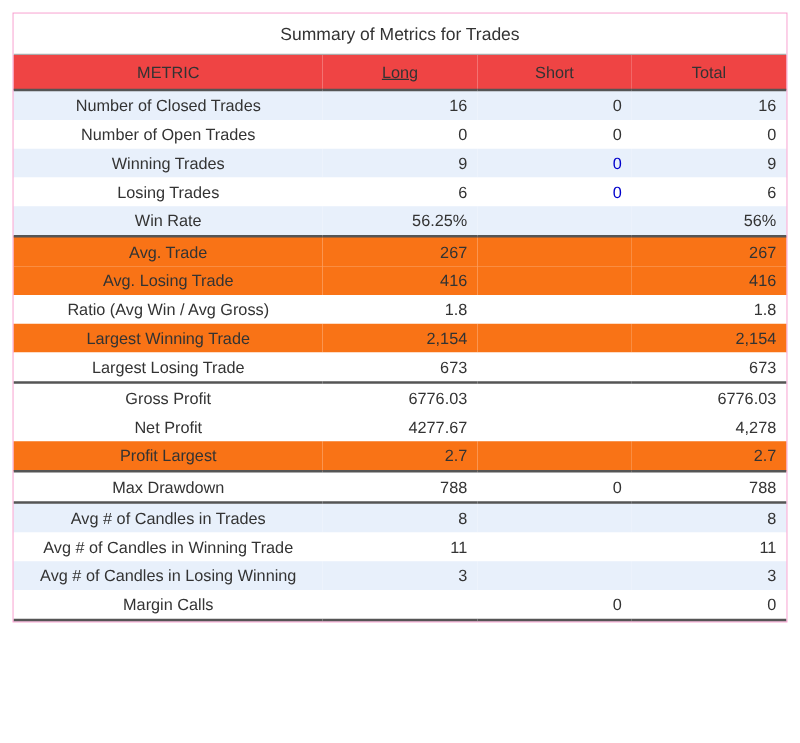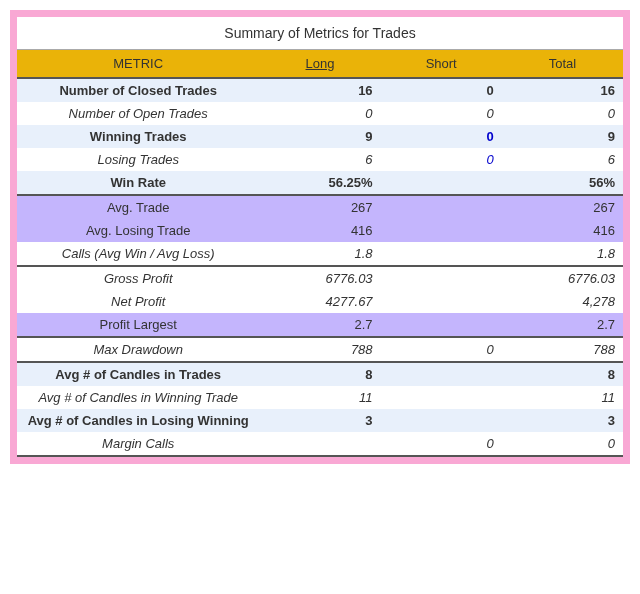--- a/index.html
+++ b/index.html
@@ -9,36 +9,36 @@
       font-size: 13px;
       display: flex;
       justify-content: center;
       align-items: flex-start;
       padding: 10px;
       width: 640px;
       min-height: 594px;
     }
     .container {
       width: 620px;
-      border: 7px solid #f9a8d4;
+      border: 1px solid #f9a8d4;
     }
     .title-row {
       text-align: center;
       padding: 8px 4px;
       font-size: 14px;
       color: #333;
       background: #fff;
       border-bottom: 1px solid #aaa;
     }
     table {
       width: 100%;
       border-collapse: collapse;
     }
     thead tr th {
-      background: #eab308;
+      background: #ef4444;
       text-align: center;
       padding: 6px 8px;
       font-weight: normal;
       border-bottom: 2px solid #555;
       color: #333;
     }
     thead tr th:first-child {
       text-align: center;
     }
     tbody tr td {
@@ -46,28 +46,26 @@
       text-align: right;
       border: none;
       color: #333;
     }
     tbody tr td:first-child {
       text-align: center;
     }
     
     .row-light-blue td {
       background-color: #e8f0fb;
-      font-weight: bold;
     }
     .row-white td {
       background-color: #ffffff;
-      font-style: italic;
     }
     .row-cream td {
-      background-color: #c4b5fd;
+      background-color: #f97316;
     }
     
     .border-top td {
       border-top: 2px solid #555;
     }
     .border-bottom td {
       border-bottom: 2px solid #555;
     }
     .text-blue {
       color: #0000cc;
@@ -128,24 +126,36 @@
           <td></td>
           <td>267</td>
         </tr>
         <tr class="row-cream">
           <td>Avg. Losing Trade</td>
           <td>416</td>
           <td></td>
           <td>416</td>
         </tr>
         <tr class="row-white">
-          <td>Calls (Avg Win / Avg Loss)</td>
+          <td>Ratio (Avg Win / Avg Gross)</td>
           <td>1.8</td>
           <td></td>
           <td>1.8</td>
+        </tr>
+        <tr class="row-cream">
+          <td>Largest Winning Trade</td>
+          <td>2,154</td>
+          <td></td>
+          <td>2,154</td>
+        </tr>
+        <tr class="row-white border-bottom">
+          <td>Largest Losing Trade</td>
+          <td>673</td>
+          <td></td>
+          <td>673</td>
         </tr>
         <tr class="row-white border-top">
           <td>Gross Profit</td>
           <td>6776.03</td>
           <td></td>
           <td>6776.03</td>
         </tr>
         <tr class="row-white">
           <td>Net Profit</td>
           <td>4277.67</td>

